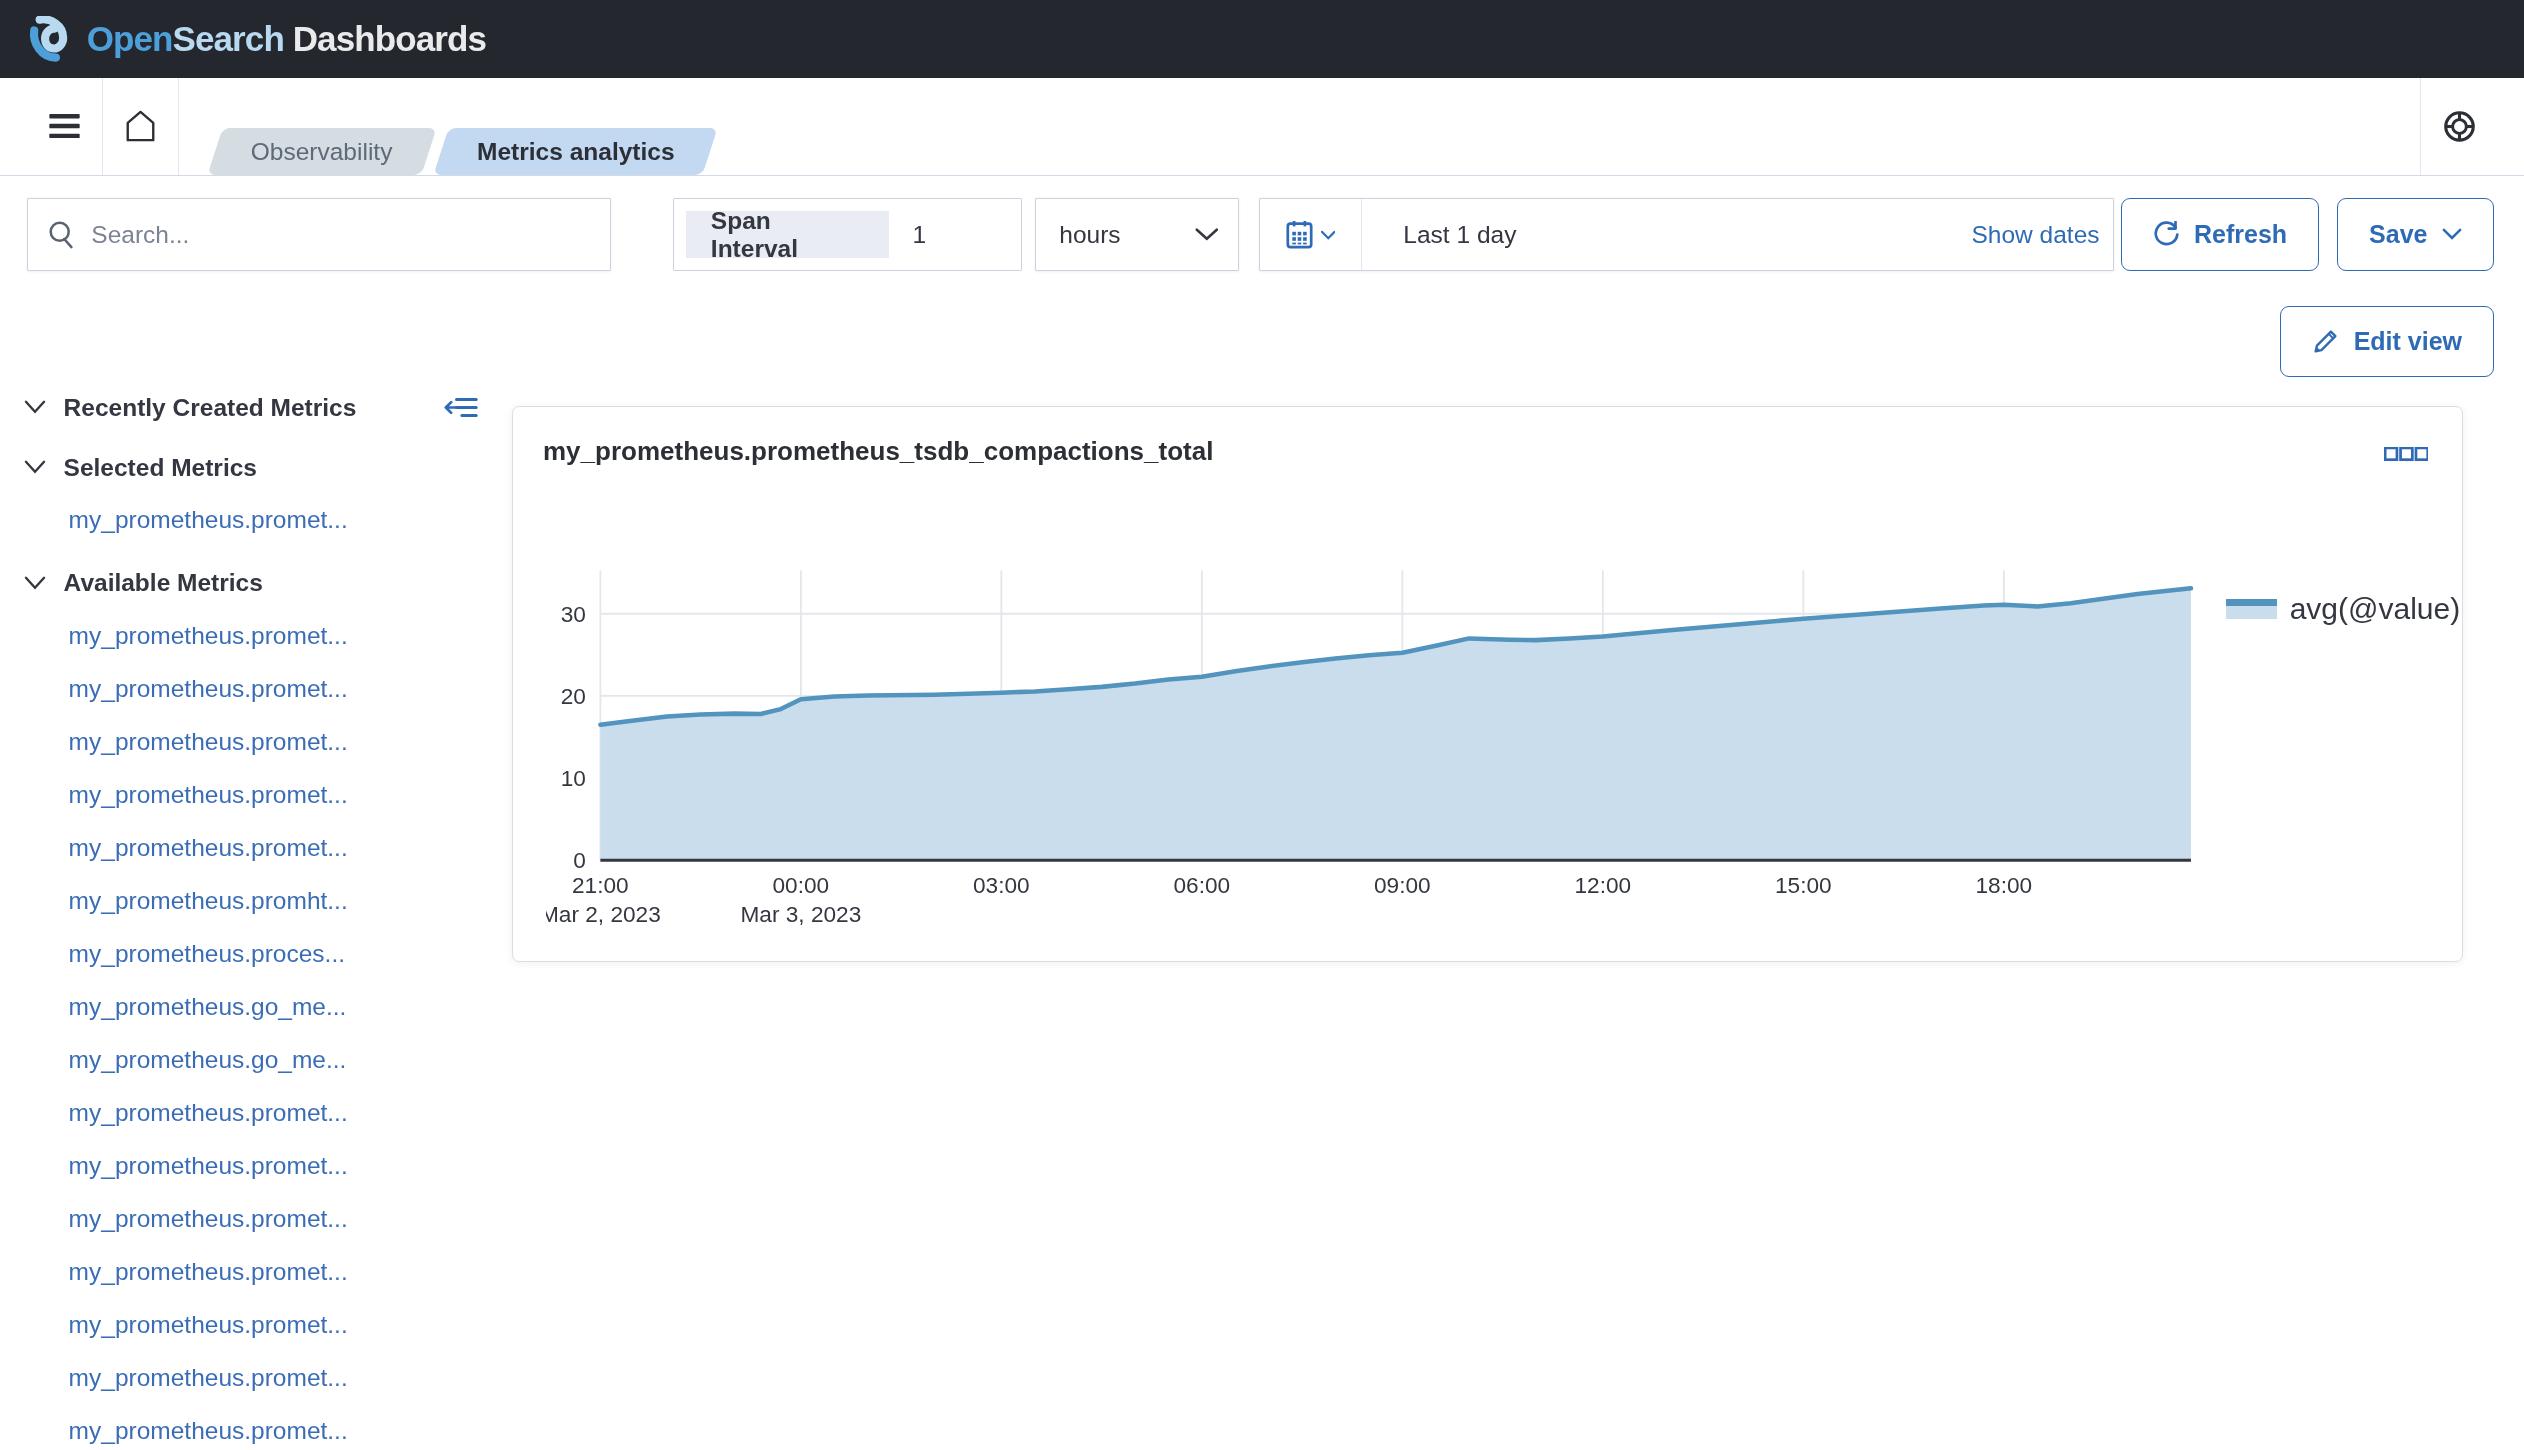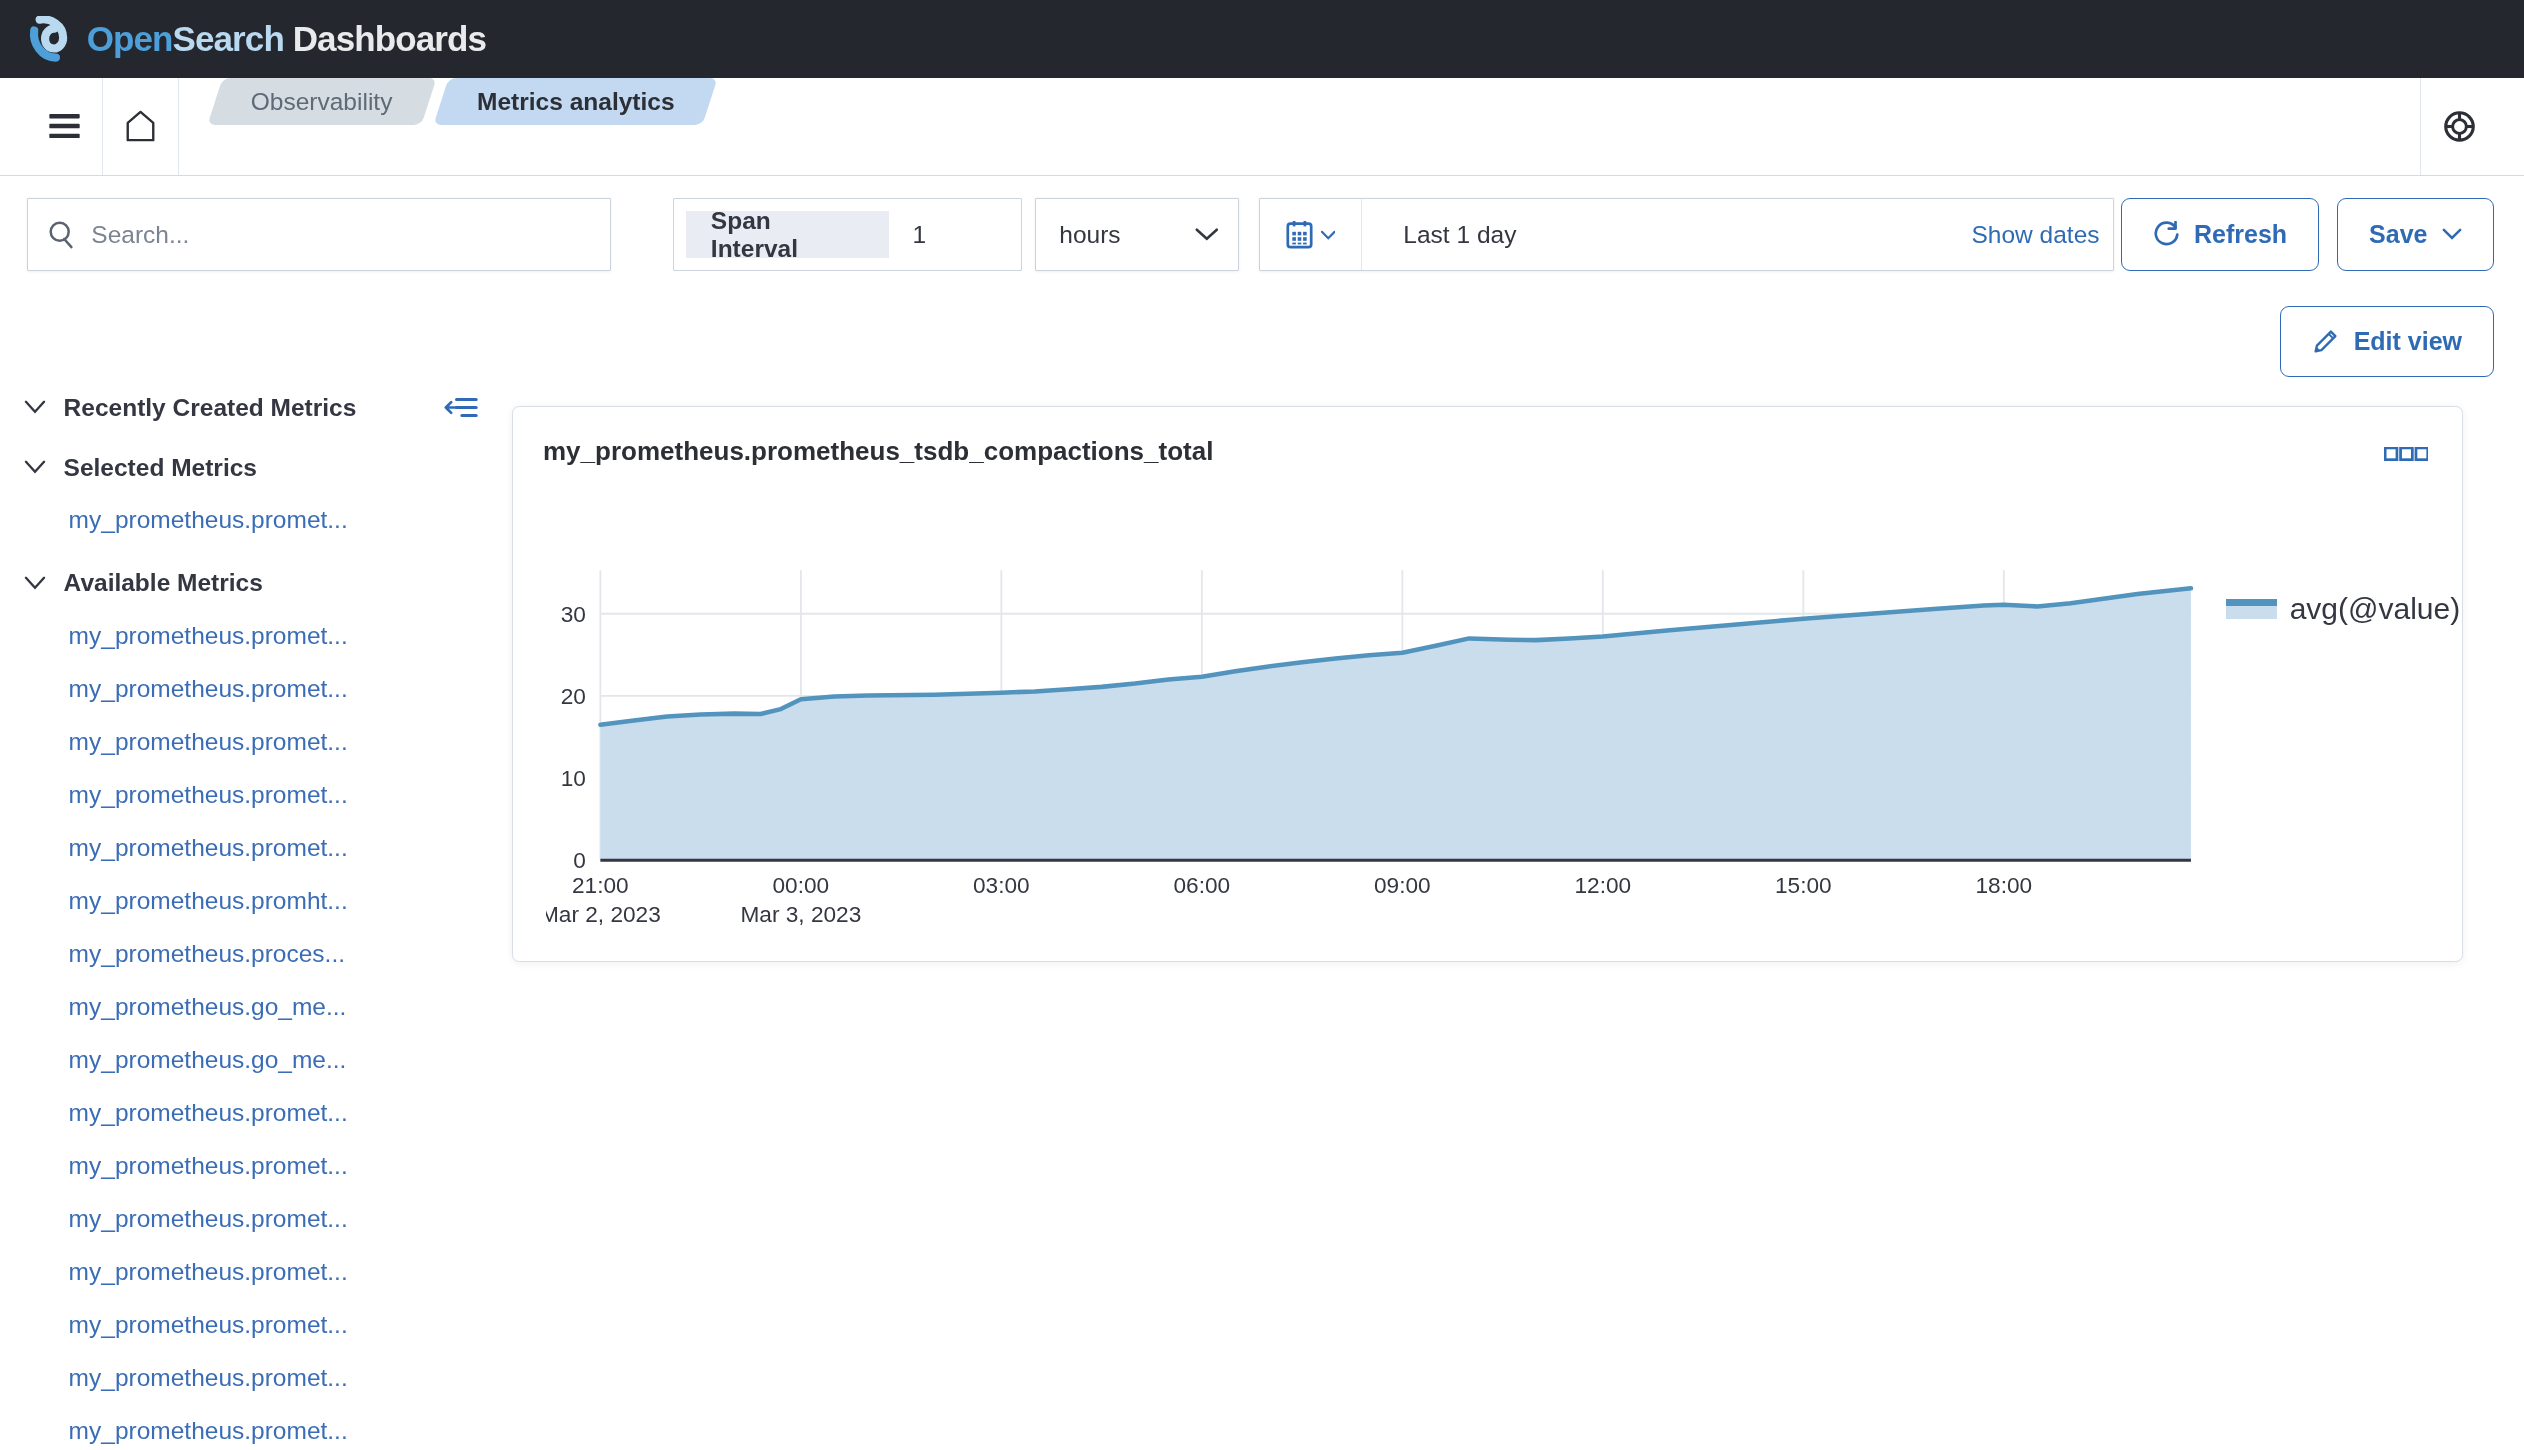--- a/index.html
+++ b/index.html
@@ -10,21 +10,21 @@
   }
   
   .banner { height:78px; background:#25272e; display:flex; align-items:center; padding:0 27px; }
   .logo-mark { width:47px; height:47px; margin-right:12.7px; }
   .brand { font-size:35px; font-weight:bold; letter-spacing:-0.9px; white-space:pre; }
   .brand .b-open { color:#4c9fd8; }
   .brand .b-search { color:#b9d9f0; }
   .brand .b-rest { color:#e9eaec; }
 
   
-  .navbar { height:98px; display:flex; align-items:flex-start; padding:0 27px; border-bottom:0.9px solid #d3dae6; background:#fff; }
+  .navbar { height:98px; display:flex; align-items:flex-end; padding:0 27px; border-bottom:0.9px solid #d3dae6; background:#fff; }
   .icon-btn { background:none; border:none; cursor:pointer; display:flex; align-items:center; justify-content:center; padding:0 22px; height:100%; }
   .nav-divider { width:0.9px; height:100%; background:#e2e6ee; }
   .crumbs { display:flex; align-items:center; margin-left:36px; gap:12.7px; }
   .crumb { position:relative; height:47px; line-height:47px; padding:0 36px; font-size:24.5px; cursor:pointer; }
   .crumb::before { content:""; position:absolute; inset:0; border-radius:7.3px; transform:skewX(-18deg); }
   .crumb span { position:relative; }
   .crumb.gray { color:#5e6a77; }
   .crumb.gray::before { background:#d5dde2; }
   .crumb.active { color:#2c2f36; font-weight:bold; }
   .crumb.active::before { background:#c3d9f1; }

